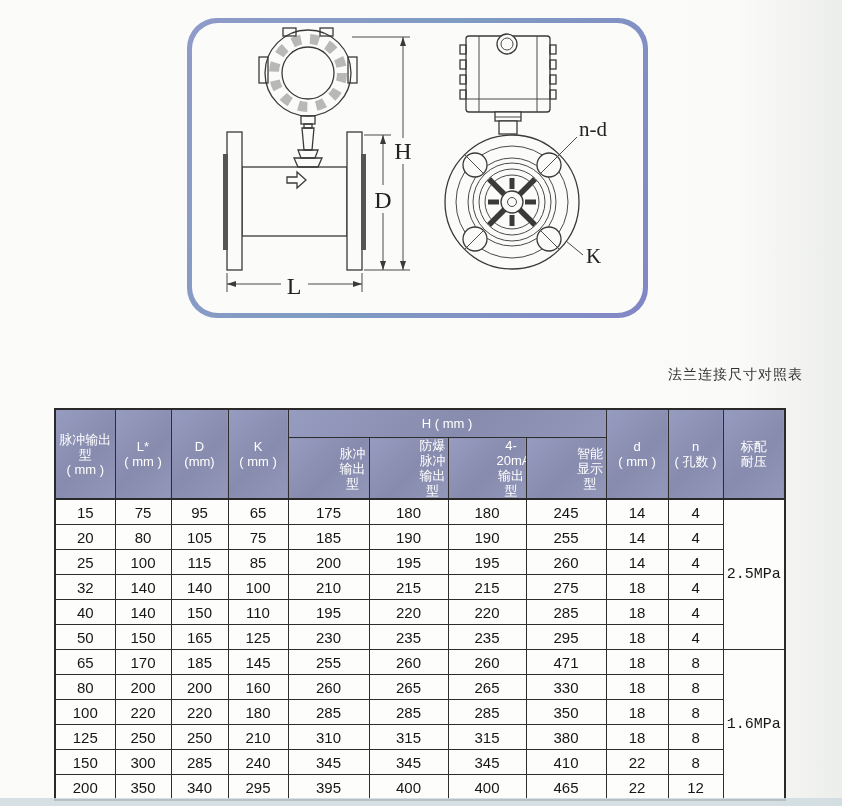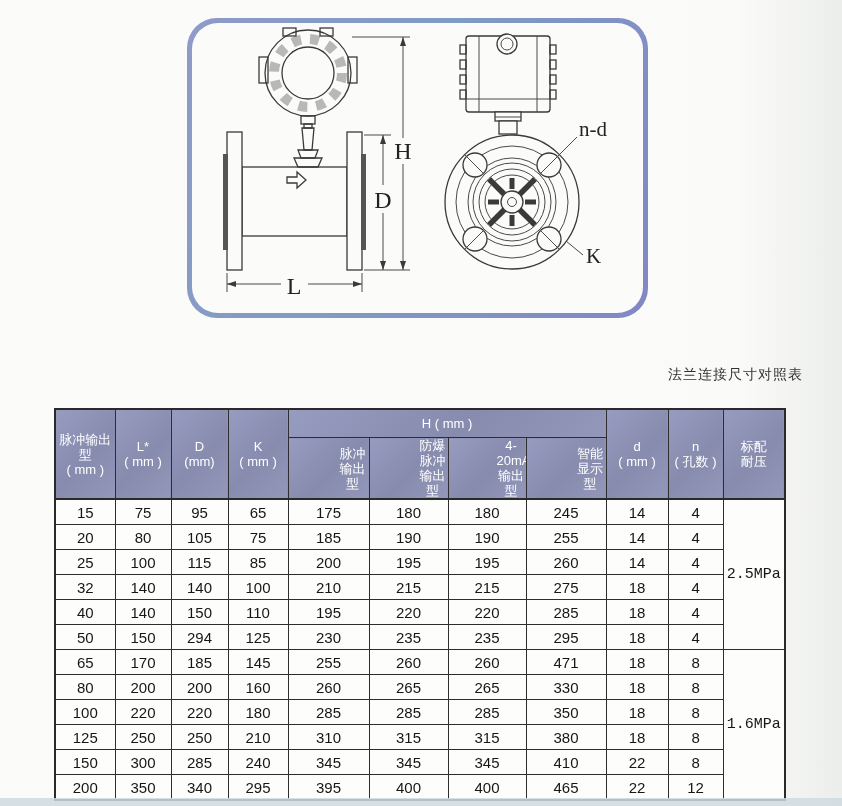--- a/index.html
+++ b/index.html
@@ -321,21 +321,21 @@
           <td>195</td>
           <td>220</td>
           <td>220</td>
           <td>285</td>
           <td>18</td>
           <td>4</td>
         </tr>
         <tr>
           <td>50</td>
           <td>150</td>
-          <td>294</td>
+          <td>165</td>
           <td>125</td>
           <td>230</td>
           <td>235</td>
           <td>235</td>
           <td>295</td>
           <td>18</td>
           <td>4</td>
         </tr>
         <tr>
           <td>65</td>

